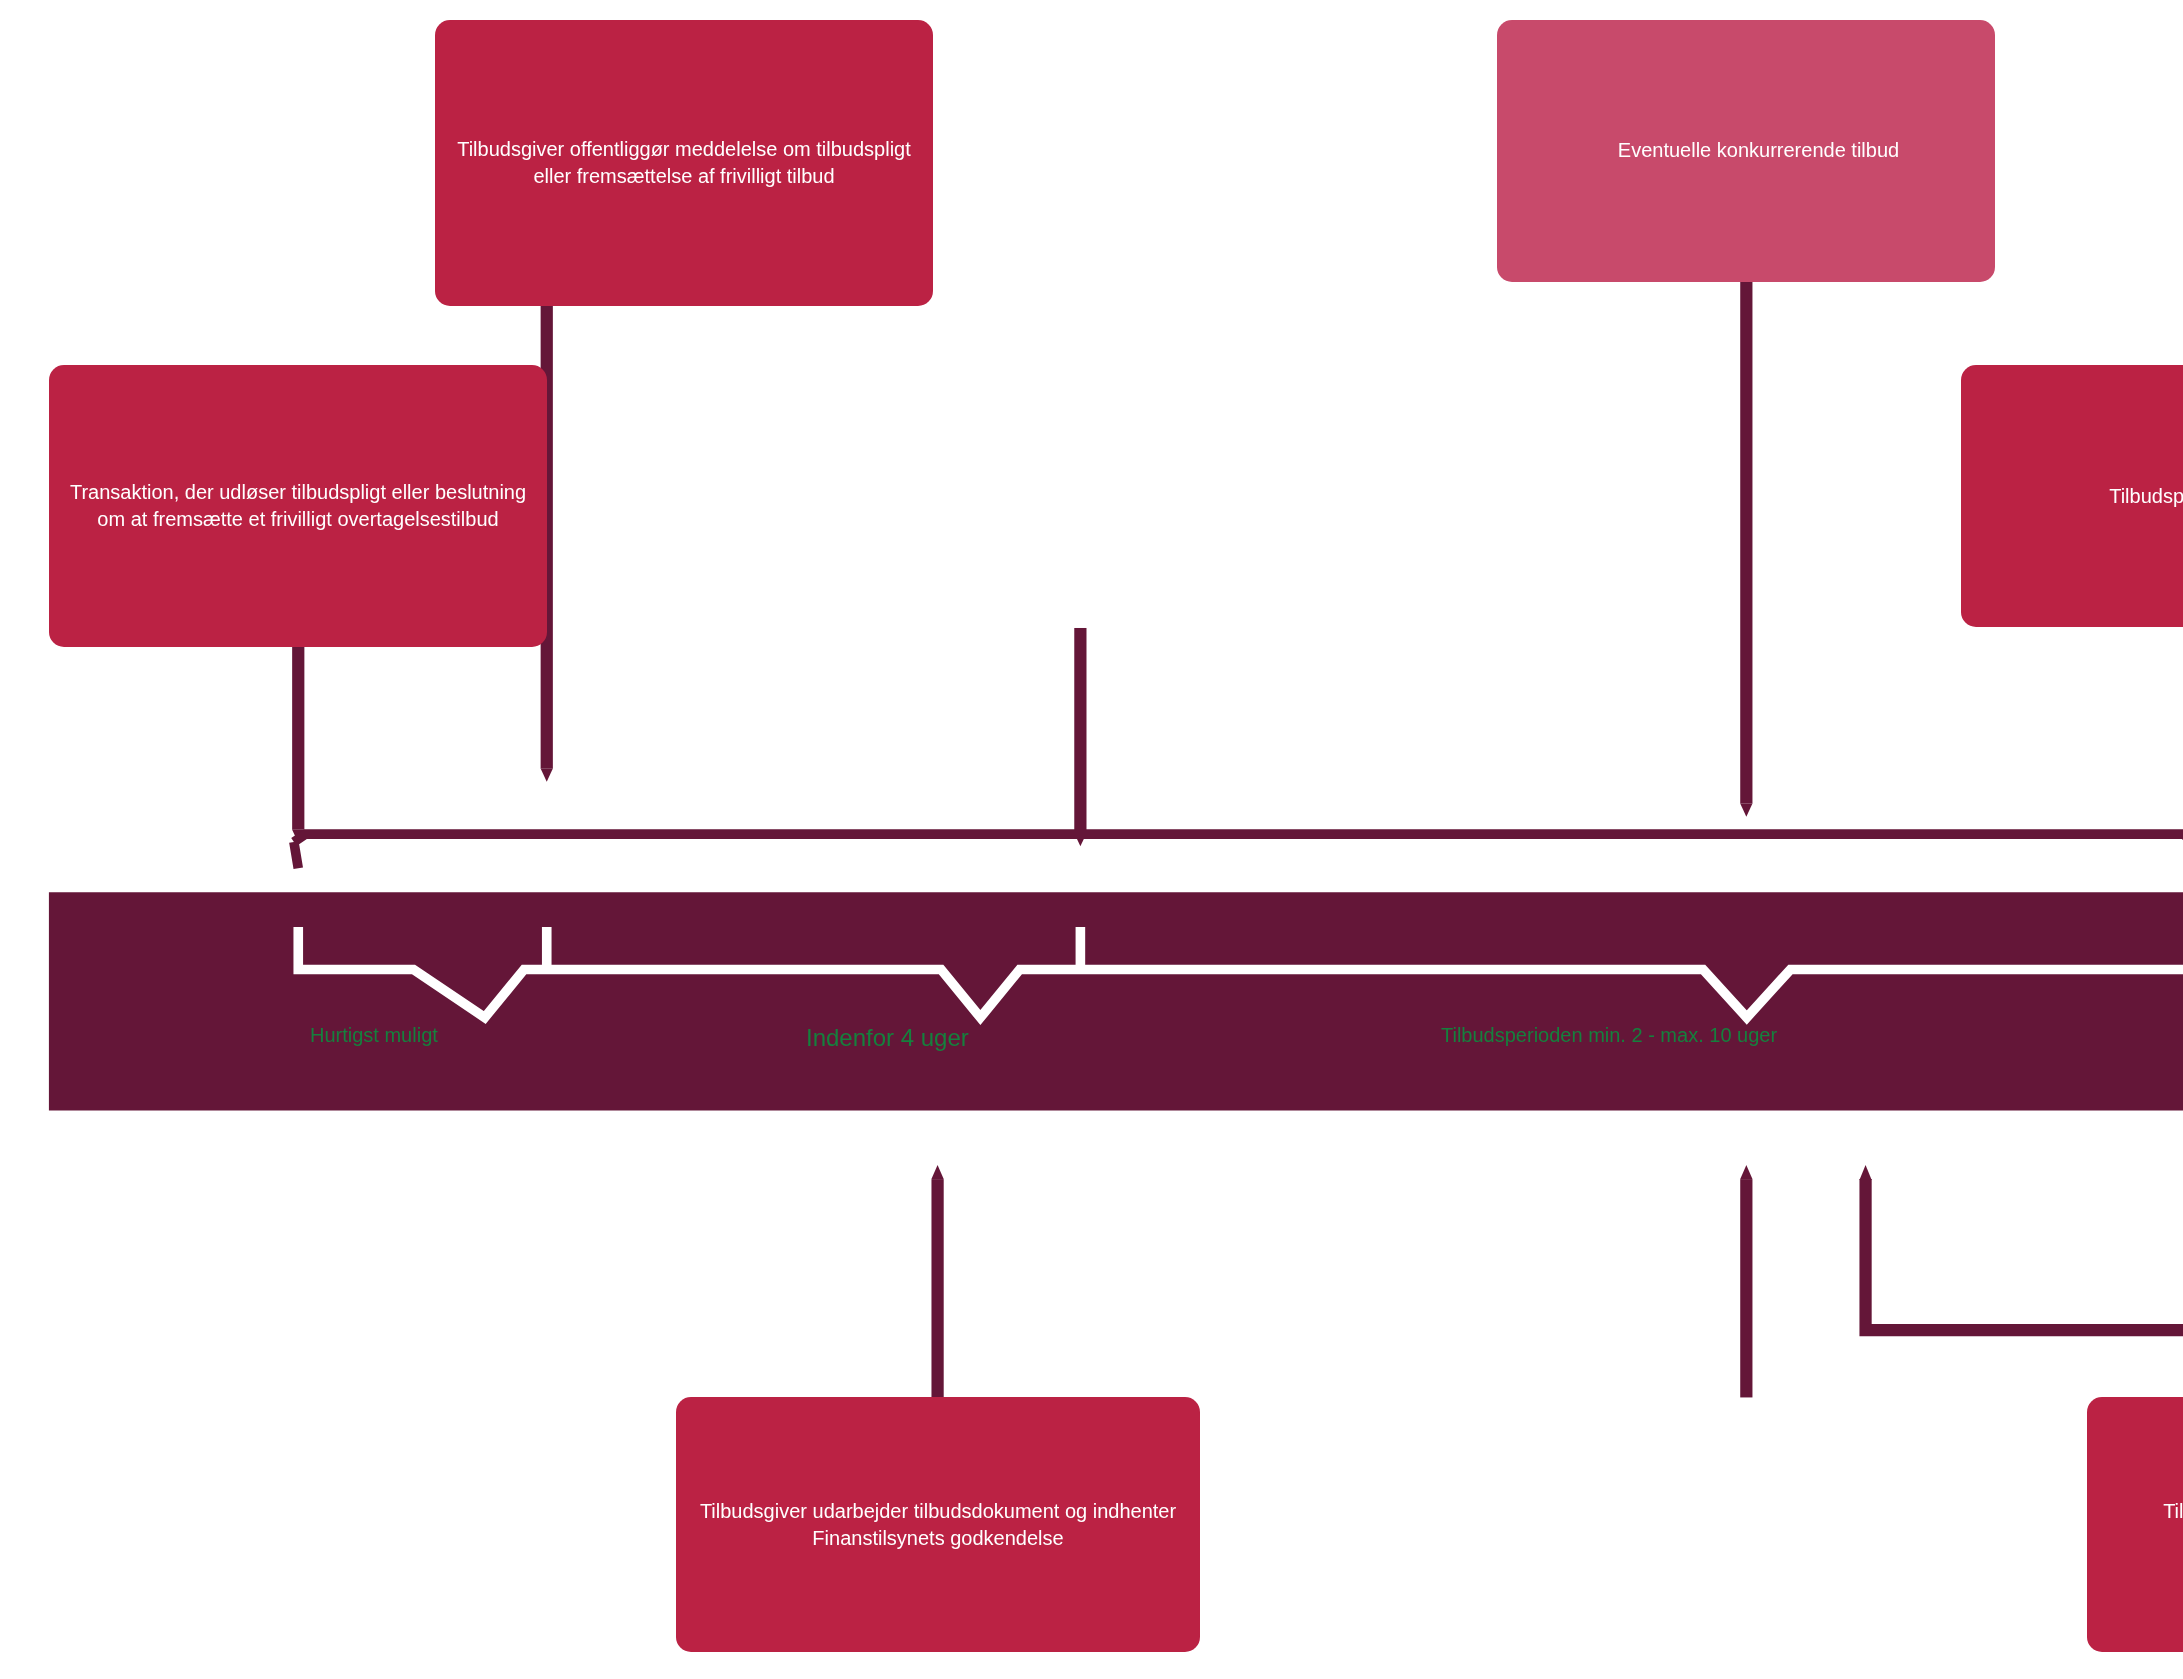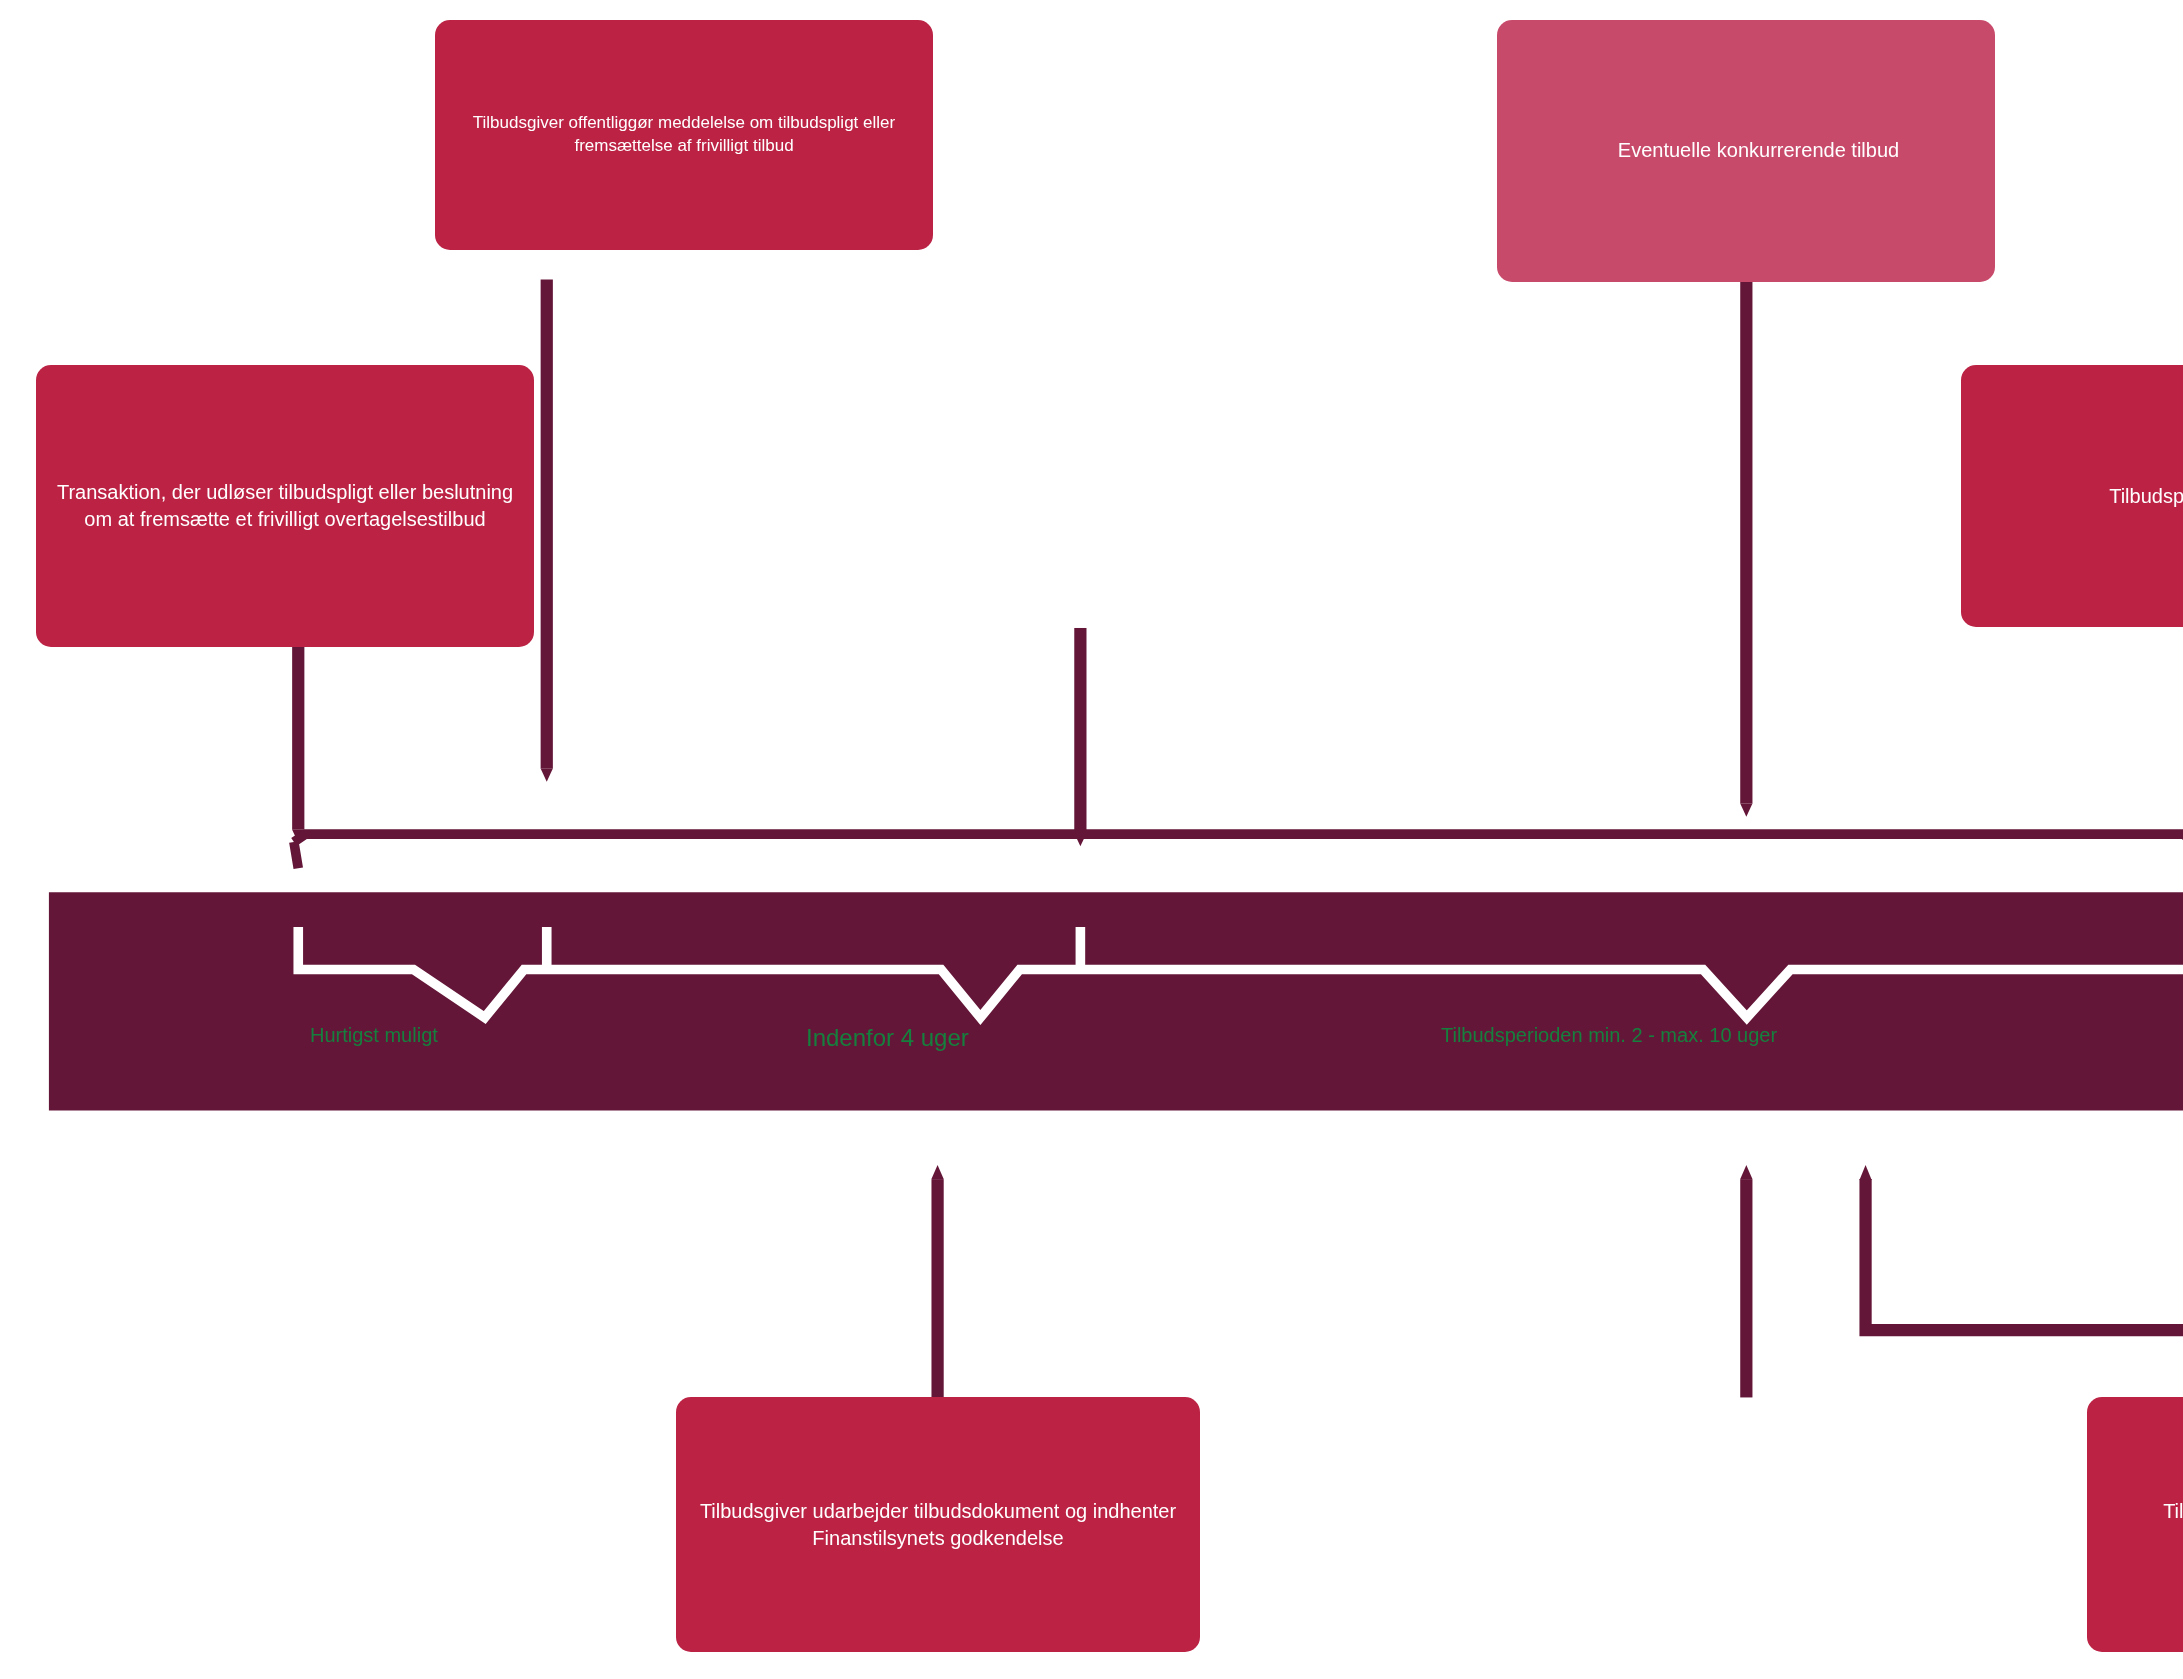--- a/index.html
+++ b/index.html
@@ -73,25 +73,25 @@
       <polygon points="3985,2700 4013,2700 3999,2668" fill="#641638"></polygon>
     </g>
 
     <g>
       <path d="M 4272,2700 L 4272,3046 L 5390,3046 L 5390,3235" fill="none" stroke="#641638" stroke-width="28" stroke-linejoin="miter"></path>
       <polygon points="4258,2702 4286,2702 4272,2668" fill="#641638"></polygon>
     </g>
 
   </svg>
 
-  <div class="node" style="left:36px;top:365px;width:498px;height:282px;background:#bb2244;font-size:20px;">
+  <div class="node" style="left:49px;top:365px;width:498px;height:282px;background:#bb2244;font-size:20px;">
     <span>Transaktion, der udløser tilbudspligt eller beslutning om at fremsætte et frivilligt overtagelsestilbud</span>
   </div>
 
-  <div class="node" style="left:435px;top:19.6px;width:498px;height:230px;background:#bb2244;font-size:17px;">
+  <div class="node" style="left:435px;top:19.6px;width:498px;height:286px;background:#bb2244;font-size:20px;">
     <span>Tilbudsgiver offentliggør meddelelse om tilbudspligt eller fremsættelse af frivilligt tilbud</span>
   </div>
 
 
   <div class="node" style="left:1497px;top:19.6px;width:498px;height:262px;background:#c84a6b;font-size:20px;padding-left:40px;">
     <span>Eventuelle konkurrerende tilbud</span>
   </div>
 
   <div class="node" style="left:1961px;top:365px;width:498px;height:262px;background:#bb2244;font-size:20px;">
     <span>Tilbudsperioden slutter</span>

